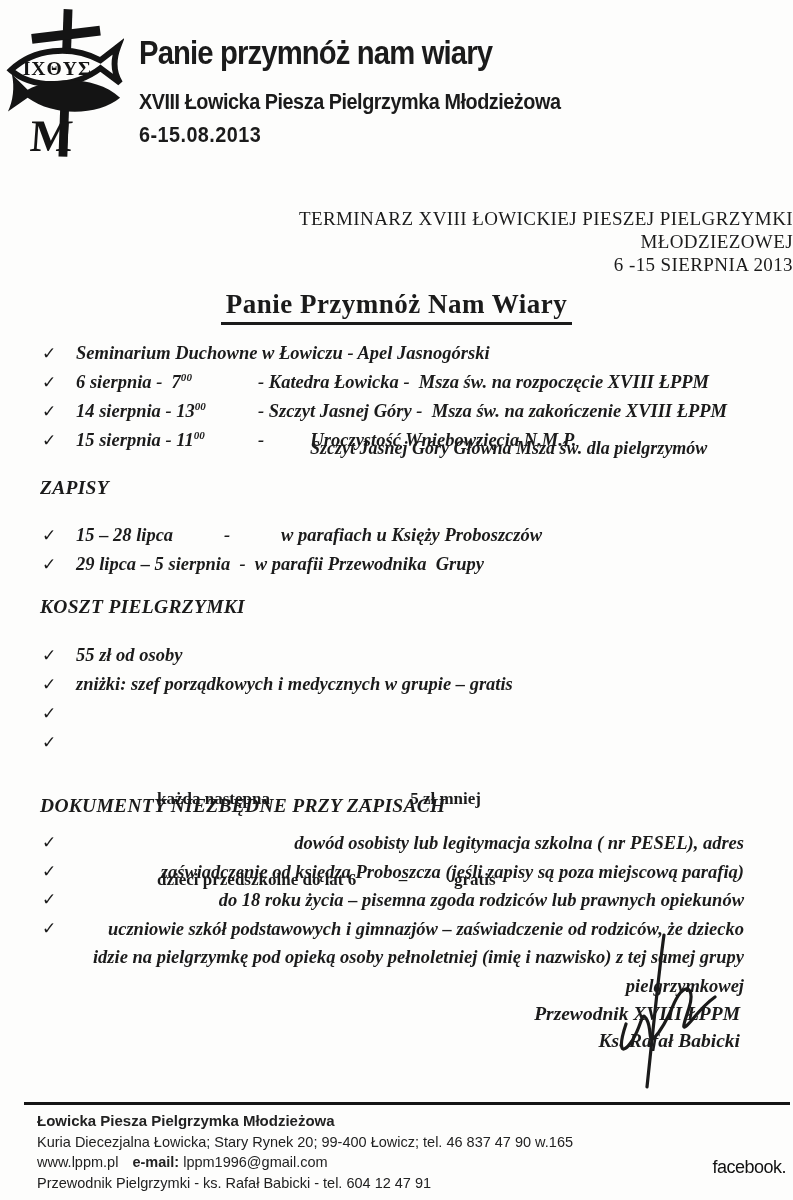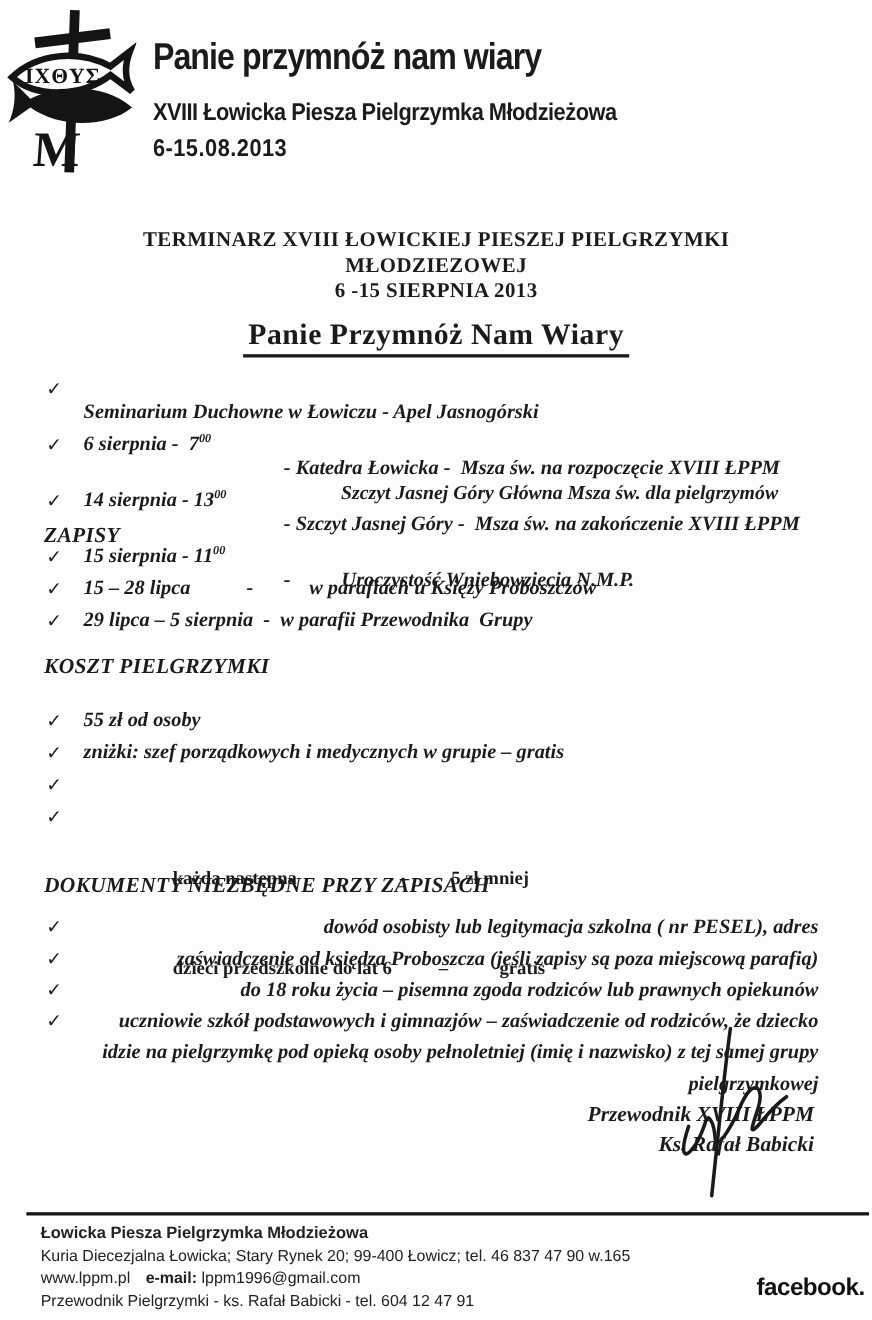--- a/index.html
+++ b/index.html
@@ -30,38 +30,38 @@
   .hdr-dates{
     margin-top:7px;
     font-family:"Liberation Sans","DejaVu Sans",sans-serif;
     font-size:22px;font-weight:bold;letter-spacing:.5px;
     transform:scaleX(.9);transform-origin:left top;
   }
 
   
   .doc-title{
     position:absolute;left:0;top:207px;width:100%;
-    text-align:center;font-weight:bold;font-size:19px;line-height:23px;
+    text-align:right;font-weight:normal;font-size:19px;line-height:23px;
     letter-spacing:.4px;
   }
   .motto-wrap{position:absolute;left:0;top:289px;width:100%;text-align:center;}
   .motto{
     display:inline-block;font-size:27px;font-weight:bold;letter-spacing:.5px;
     border-bottom:3px solid #1b1b1b;padding:0 5px 2px 5px;
   }
 
   
   .row{display:flex;align-items:flex-start;font-size:18.5px;font-weight:bold;font-style:italic;line-height:29px;}
   .chk{flex:none;width:34px;font-style:normal;font-weight:normal;font-size:17px;}
   .pre{white-space:pre;}
   .wrapcol{white-space:normal;text-align:right;}
 
   .schedule{position:absolute;left:42px;top:339px;width:740px;}
   .schedule .date{flex:none;width:182px;white-space:pre;}
-  .schedule .desc{white-space:pre;margin-top:22px;}
+  .schedule .desc{white-space:pre;}
   .schedule sup{font-size:.6em;vertical-align:super;line-height:0;}
   .sched-extra{
     position:absolute;left:310px;top:438px;
     font-size:18px;font-weight:bold;font-style:italic;white-space:pre;
   }
 
   .sec-heading{
     position:absolute;left:40px;
     font-size:19.5px;font-weight:bold;font-style:italic;letter-spacing:.3px;white-space:pre;text-align:center;
   }
@@ -87,21 +87,21 @@
   .footer{
     position:absolute;left:37px;top:1111px;
     font-family:"Liberation Sans","DejaVu Sans",sans-serif;
     font-size:14.5px;line-height:20.5px;color:#222;
   }
   .footer .org{font-weight:bold;font-size:15px;}
   .footer .gap{display:inline-block;width:14px;}
   .fb{
     position:absolute;right:7px;top:1157px;
     font-family:"Liberation Sans","DejaVu Sans",sans-serif;
-    font-size:22px;font-weight:bold;letter-spacing:-.5px;color:#111;margin-left:39px;
+    font-size:18px;font-weight:normal;letter-spacing:-.5px;color:#111;margin-left:39px;
   }
 </style>
 </head>
 <body>
 
 <div class="page">
 
   <svg class="logo" viewBox="0 0 120 156" aria-hidden="true">
     <g fill="#141414">
       <rect x="56" y="4" width="9" height="150" transform="rotate(2 61 79)"></rect>

